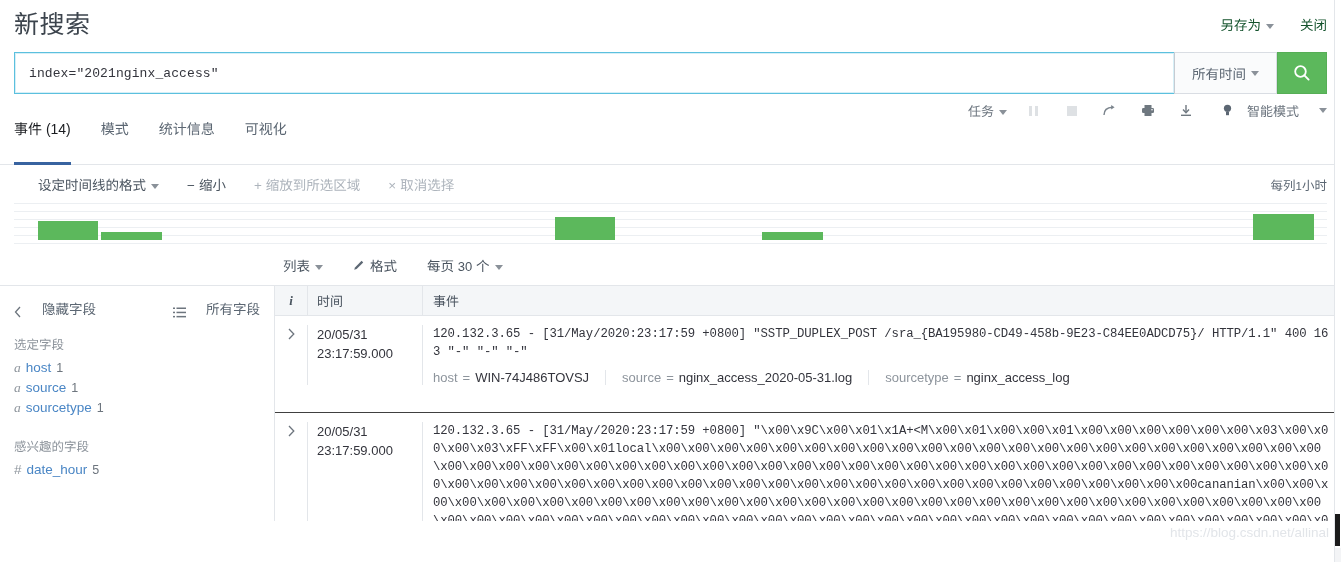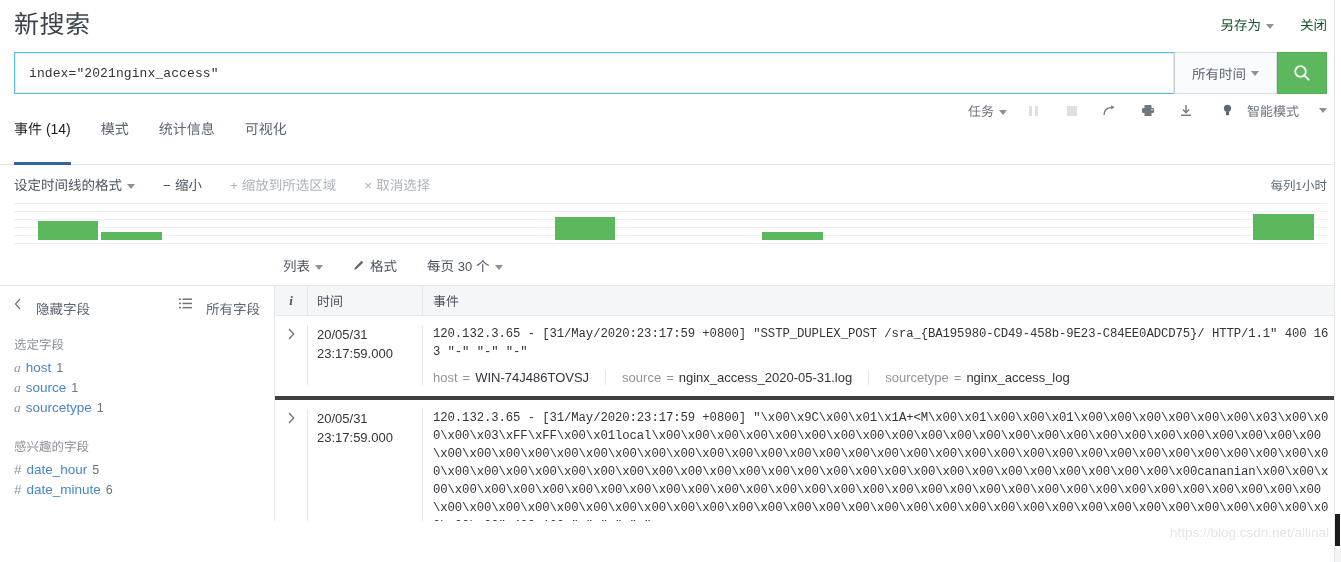--- a/index.html
+++ b/index.html
@@ -162,20 +162,21 @@
 
   
   .tl-toolbar {
     display: flex;
     align-items: center;
     height: 38px;
     padding: 0 14px;
     font-size: 13.5px;
     color: #4b5560;
     gap: 28px;
+    margin-left: 24px;
   }
   .tl-toolbar .tl-item { cursor: pointer; white-space: nowrap; }
   .tl-toolbar .tl-item.muted { color: #adb4bc; cursor: default; }
   .tl-sym { margin-right: 4px; font-weight: 400; }
   .tl-right {
     margin-left: auto;
     color: #5c6773;
     font-size: 12.5px;
     white-space: nowrap;
   }
@@ -230,21 +231,21 @@
     background: #fff;
     overflow: hidden;
   }
   .sb-head {
     display: flex;
     align-items: center;
     font-size: 13.5px;
     color: #5c6773;
     margin-bottom: 16px;
   }
-  .sb-head .left, .sb-head .right { cursor: pointer; display: flex; align-items: flex-start; gap: 14px; }
+  .sb-head .left, .sb-head .right { cursor: pointer; display: flex; align-items: flex-end; gap: 20px; }
   .sb-head .right { margin-left: auto; }
   .sb-section {
     font-size: 12.5px;
     color: #8d949c;
     margin: 4px 0 5px 0;
   }
   .sb-section.second { margin-top: 18px; }
   .field {
     font-size: 13.5px;
     color: #4a86c5;
@@ -279,22 +280,22 @@
   }
   .col-i { width: 32px; flex: 0 0 32px; text-align: center; font-style: italic;
            font-family: "Liberation Serif", serif; font-weight: 700; }
   .col-t { width: 115px; flex: 0 0 115px; padding-left: 9px; }
   .col-e { flex: 1 1 auto; padding-left: 10px; }
   .ev-head .col-t, .ev-head .col-e { border-left: 1px solid #e3e6ea; height: 30px; display:flex; align-items:center; }
   .ev-head .col-t { padding-left: 9px; }
 
   .ev-row {
     display: flex;
-    border-bottom: 4px solid #404040;
-    padding: 9px 0 11px 0;
+    border-bottom: 1px solid #404040;
+    padding: 9px 0 27px 0;
   }
   .ev-row .col-i { color: #6d757e; font-style: normal; font-family: "Liberation Sans", sans-serif;
                    font-weight: 400; cursor: pointer; padding-top: 1px; }
   .ev-row .col-t {
     font-size: 13px;
     color: #33343c;
     line-height: 19px;
     border-left: 1px solid #e3e6ea;
     min-height: 38px;
   }
@@ -489,21 +490,20 @@
         </span>
       </div>
 
       <div class="sb-section">选定字段</div>
       <div class="field"><span class="ftype">a</span><span>host</span><span class="fcount">1</span></div>
       <div class="field"><span class="ftype">a</span><span>source</span><span class="fcount">1</span></div>
       <div class="field"><span class="ftype">a</span><span>sourcetype</span><span class="fcount">1</span></div>
 
       <div class="sb-section second">感兴趣的字段</div>
       <div class="field"><span class="ftype hash">#</span><span>date_hour</span><span class="fcount">5</span></div>
-      <div class="field"><span class="ftype hash">#</span><span>date_minute</span><span class="fcount">6</span></div>
       <div class="field"></div>
     </div>
 
     <div class="events">
       <div class="ev-head">
         <div class="col-i">i</div>
         <div class="col-t">时间</div>
         <div class="col-e">事件</div>
       </div>
 

